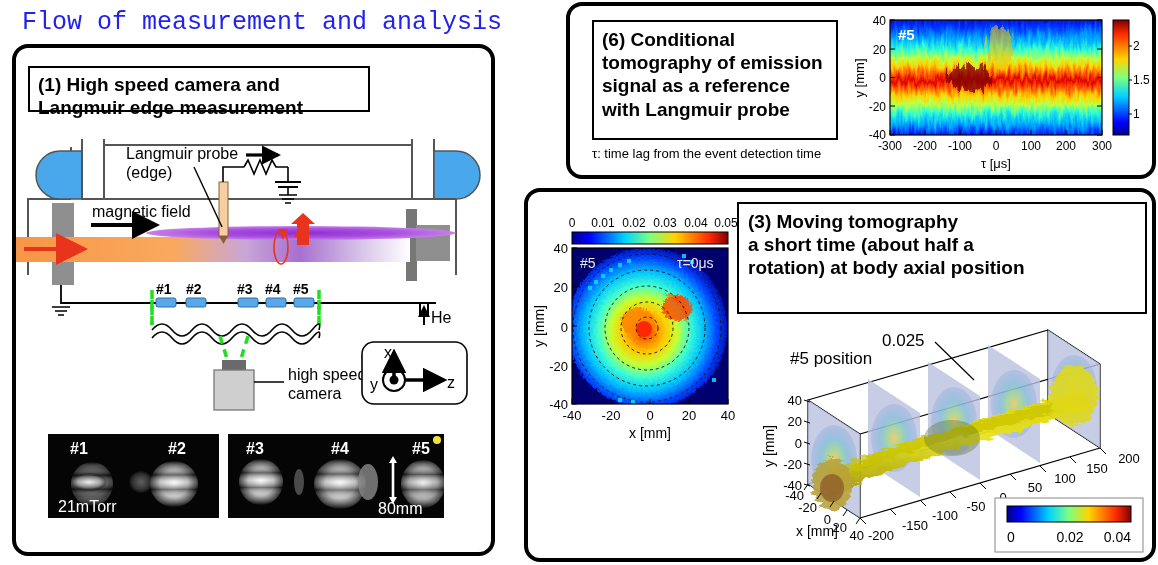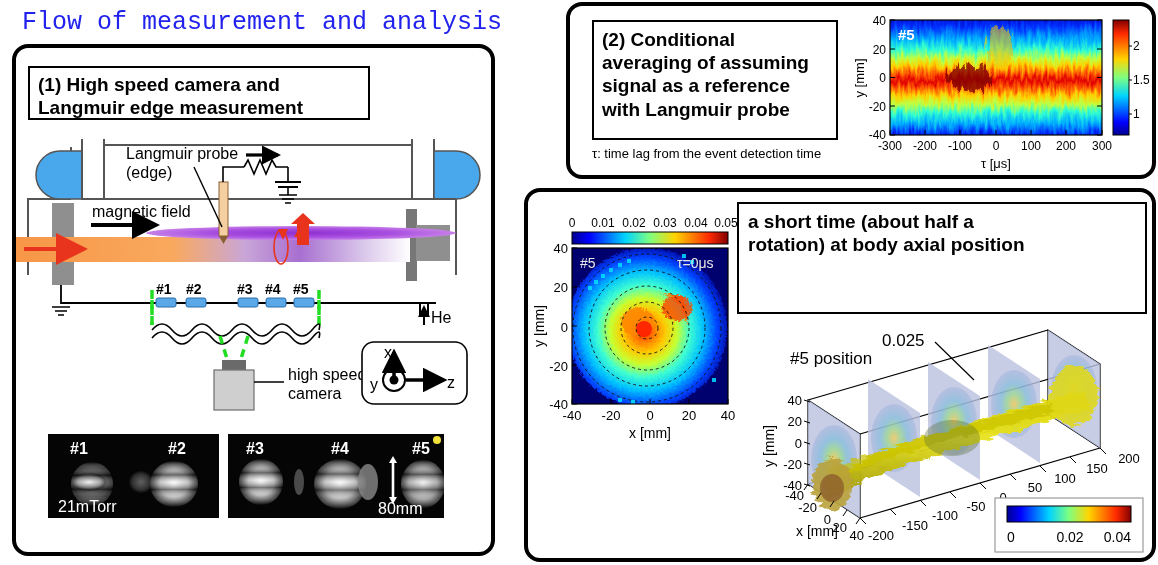--- a/index.html
+++ b/index.html
@@ -37,21 +37,21 @@
   
   .capbox {
     border: 2px solid #000;
     background: #fff;
     box-sizing: border-box;
     font-weight: bold;
     color: #000;
     line-height: 1.22;
   }
   #cap1 {
-    left: 28px; top: 66px; width: 342px; height: 54px;
+    left: 28px; top: 66px; width: 342px; height: 46px;
     font-size: 19px; padding: 5px 8px;
   }
   #cap2 {
     left: 592px; top: 20px; width: 246px; height: 120px;
     font-size: 19px; padding: 6px 8px;
   }
   #cap3 {
     left: 737px; top: 202px; width: 410px; height: 112px;
     font-size: 19px; padding: 6px 9px;
   }
@@ -306,22 +306,22 @@
   <path d="M341 29 L345 22 L349 29 Z" fill="#fff"></path>
   <path d="M341 63 L345 70 L349 63 Z" fill="#fff"></path>
   <text x="330" y="80" font-size="16" fill="#fff">80mm</text>
   <circle cx="389" cy="6" r="4" fill="#f2e23a"></circle>
 </svg>
 </div>
 
 <div class="abs panel" id="panel2"></div>
 
 <div class="abs capbox" id="cap2">
-  <div>(2) Conditional</div>
-  <div>averaging of assuming</div>
+  <div>(6) Conditional</div>
+  <div>tomography of emission</div>
   <div>signal as a reference</div>
   <div>with Langmuir probe</div>
 </div>
 <div class="abs" id="tau-note">τ: time lag from the event detection time</div>
 
 <div class="abs" id="arrow1"></div>
 <div class="abs" id="arrow2"></div>
 
 <div class="abs" id="fig2">
 <svg width="305" height="168" viewBox="0 0 305 168">
@@ -424,20 +424,21 @@
     <line x1="281" y1="40" x2="284" y2="40"></line>
     <line x1="281" y1="74" x2="284" y2="74"></line>
     <line x1="281" y1="108" x2="284" y2="108"></line>
   </g>
 </svg>
 </div>
 
 <div class="abs panel" id="panel3"></div>
 
 <div class="abs capbox" id="cap3">
+  <div>(3) Moving tomography</div>
   <div>a short time (about half a</div>
   <div>rotation) at body axial position</div>
 </div>
 
 <div class="abs" id="fig3a">
 <svg width="208" height="290" viewBox="0 0 208 290">
   <defs>
     <linearGradient id="jetH" x1="0" y1="0" x2="1" y2="0">
       <stop offset="0%" stop-color="#00008f"></stop>
       <stop offset="11%" stop-color="#0000ff"></stop>

